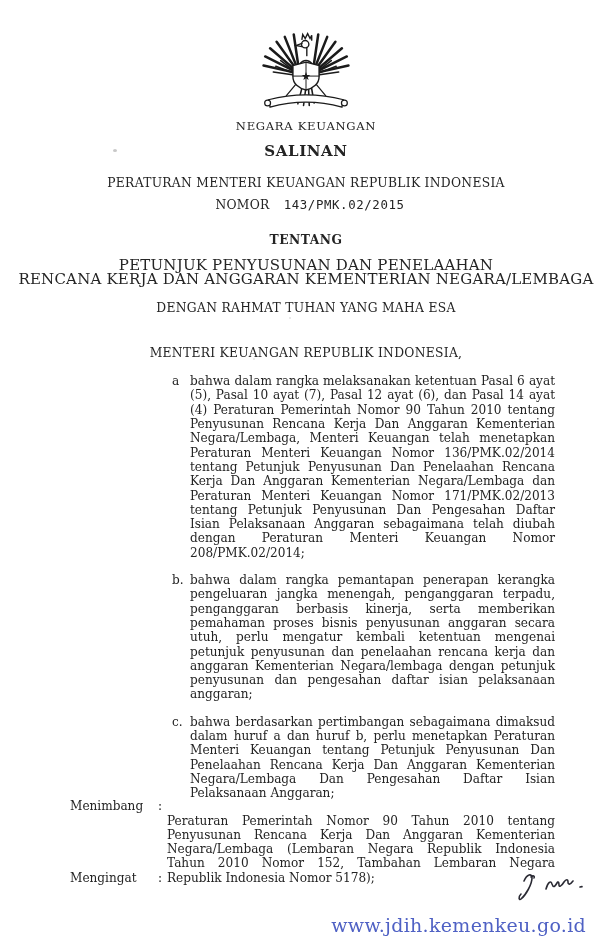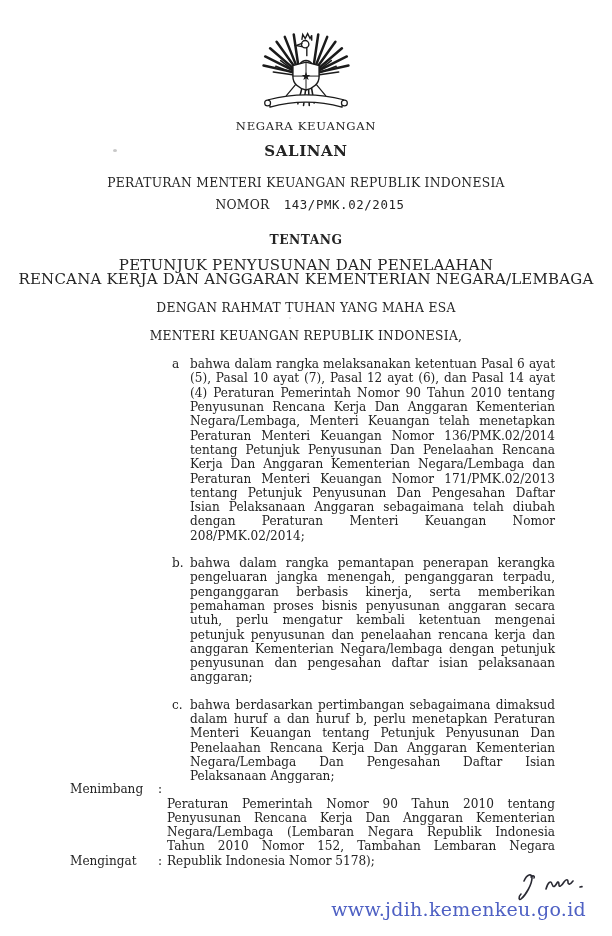--- a/index.html
+++ b/index.html
@@ -17,36 +17,36 @@
   .emblem{width:98px;height:84px;margin:30px auto 6px auto;display:block;}
 
   .ministry{font-size:11.6px;line-height:13px;letter-spacing:0.7px;}
   .salinan{font-weight:bold;font-size:15px;margin-top:9px;letter-spacing:0.6px;}
   .reg-title{font-size:12.3px;margin-top:16px;letter-spacing:0.3px;}
   .nomor-line{margin-top:7px;font-size:12.3px;letter-spacing:0.3px;margin-left:8px;}
   .nomor-value{font-family:"DejaVu Sans Mono", monospace;font-size:12.4px;margin-left:14px;letter-spacing:0.6px;}
   .tentang{margin-top:20px;font-size:12.3px;letter-spacing:0.5px;font-weight:bold;}
   .subject{margin-top:12px;font-size:15px;line-height:13.6px;letter-spacing:0.2px;}
   .invocation{margin-top:15px;font-size:12.3px;letter-spacing:0.3px;text-align:center;}
-  .authority{margin-top:14px;font-size:12.3px;letter-spacing:0.3px;text-align:center;}
+  .authority{margin-top:31px;font-size:12.3px;letter-spacing:0.3px;text-align:center;}
 
   .body-block{margin:14px 57px 0 70px;font-size:12.1px;line-height:14.3px;}
   .row{display:flex;align-items:flex-end;}
   .row .label{width:88px;flex:none;}
   .row .colon-wide{width:14px;flex:none;}
   .row .colon-narrow{width:9px;flex:none;}
   .items{flex:1;min-width:0;}
   .item{display:flex;margin-bottom:13px;}
   .item .marker{width:18px;flex:none;}
   .item .text{flex:1;text-align:justify;min-width:0;}
   .recalling-text{flex:1;text-align:justify;min-width:0;}
 
   .paraf{position:absolute;right:18px;bottom:33px;width:84px;height:34px;}
   .site{
-    position:absolute;right:26px;bottom:16px;
+    position:absolute;right:26px;bottom:0;
     font-size:19px;color:#4f61c4;letter-spacing:0.3px;
     text-decoration:none;
   }
   .speck{position:absolute;background:#9a9a9a;opacity:.55;border-radius:50%;}
   .s1{left:113px;top:149px;width:4px;height:3px;}
   .s2{left:289px;top:317px;width:2px;height:2px;opacity:.3;}
   .s3{left:253px;top:358px;width:2px;height:2px;opacity:.3;}
 </style>
 </head>
 <body>

